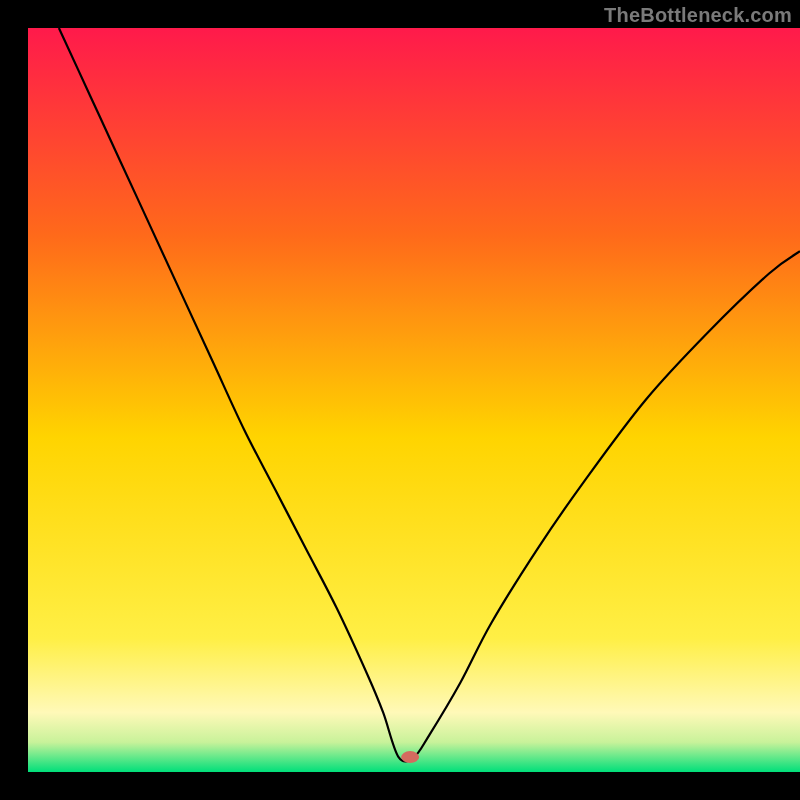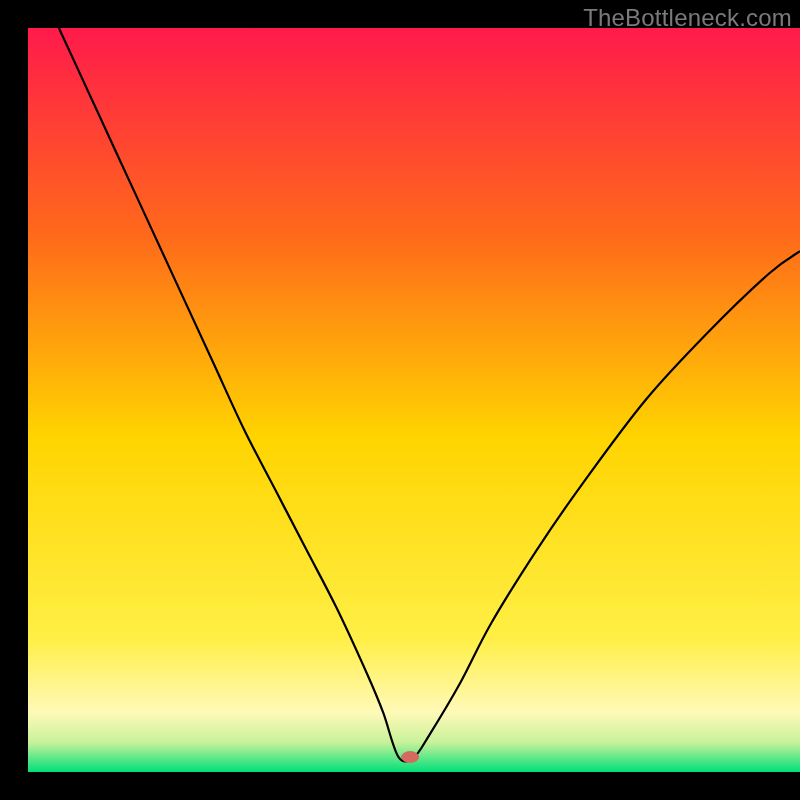--- a/index.html
+++ b/index.html
@@ -15,22 +15,22 @@
     position: relative;
     width: 800px;
     height: 800px;
     background: #000;
   }
   .watermark {
     position: absolute;
     top: 4px;
     right: 8px;
     color: #7a7a7a;
-    font-size: 24px;
-    font-weight: 400;
+    font-size: 20px;
+    font-weight: 700;
     z-index: 10;
     letter-spacing: 0.2px;
   }
   svg {
     display: block;
   }
 </style>
 </head>
 <body>
 

